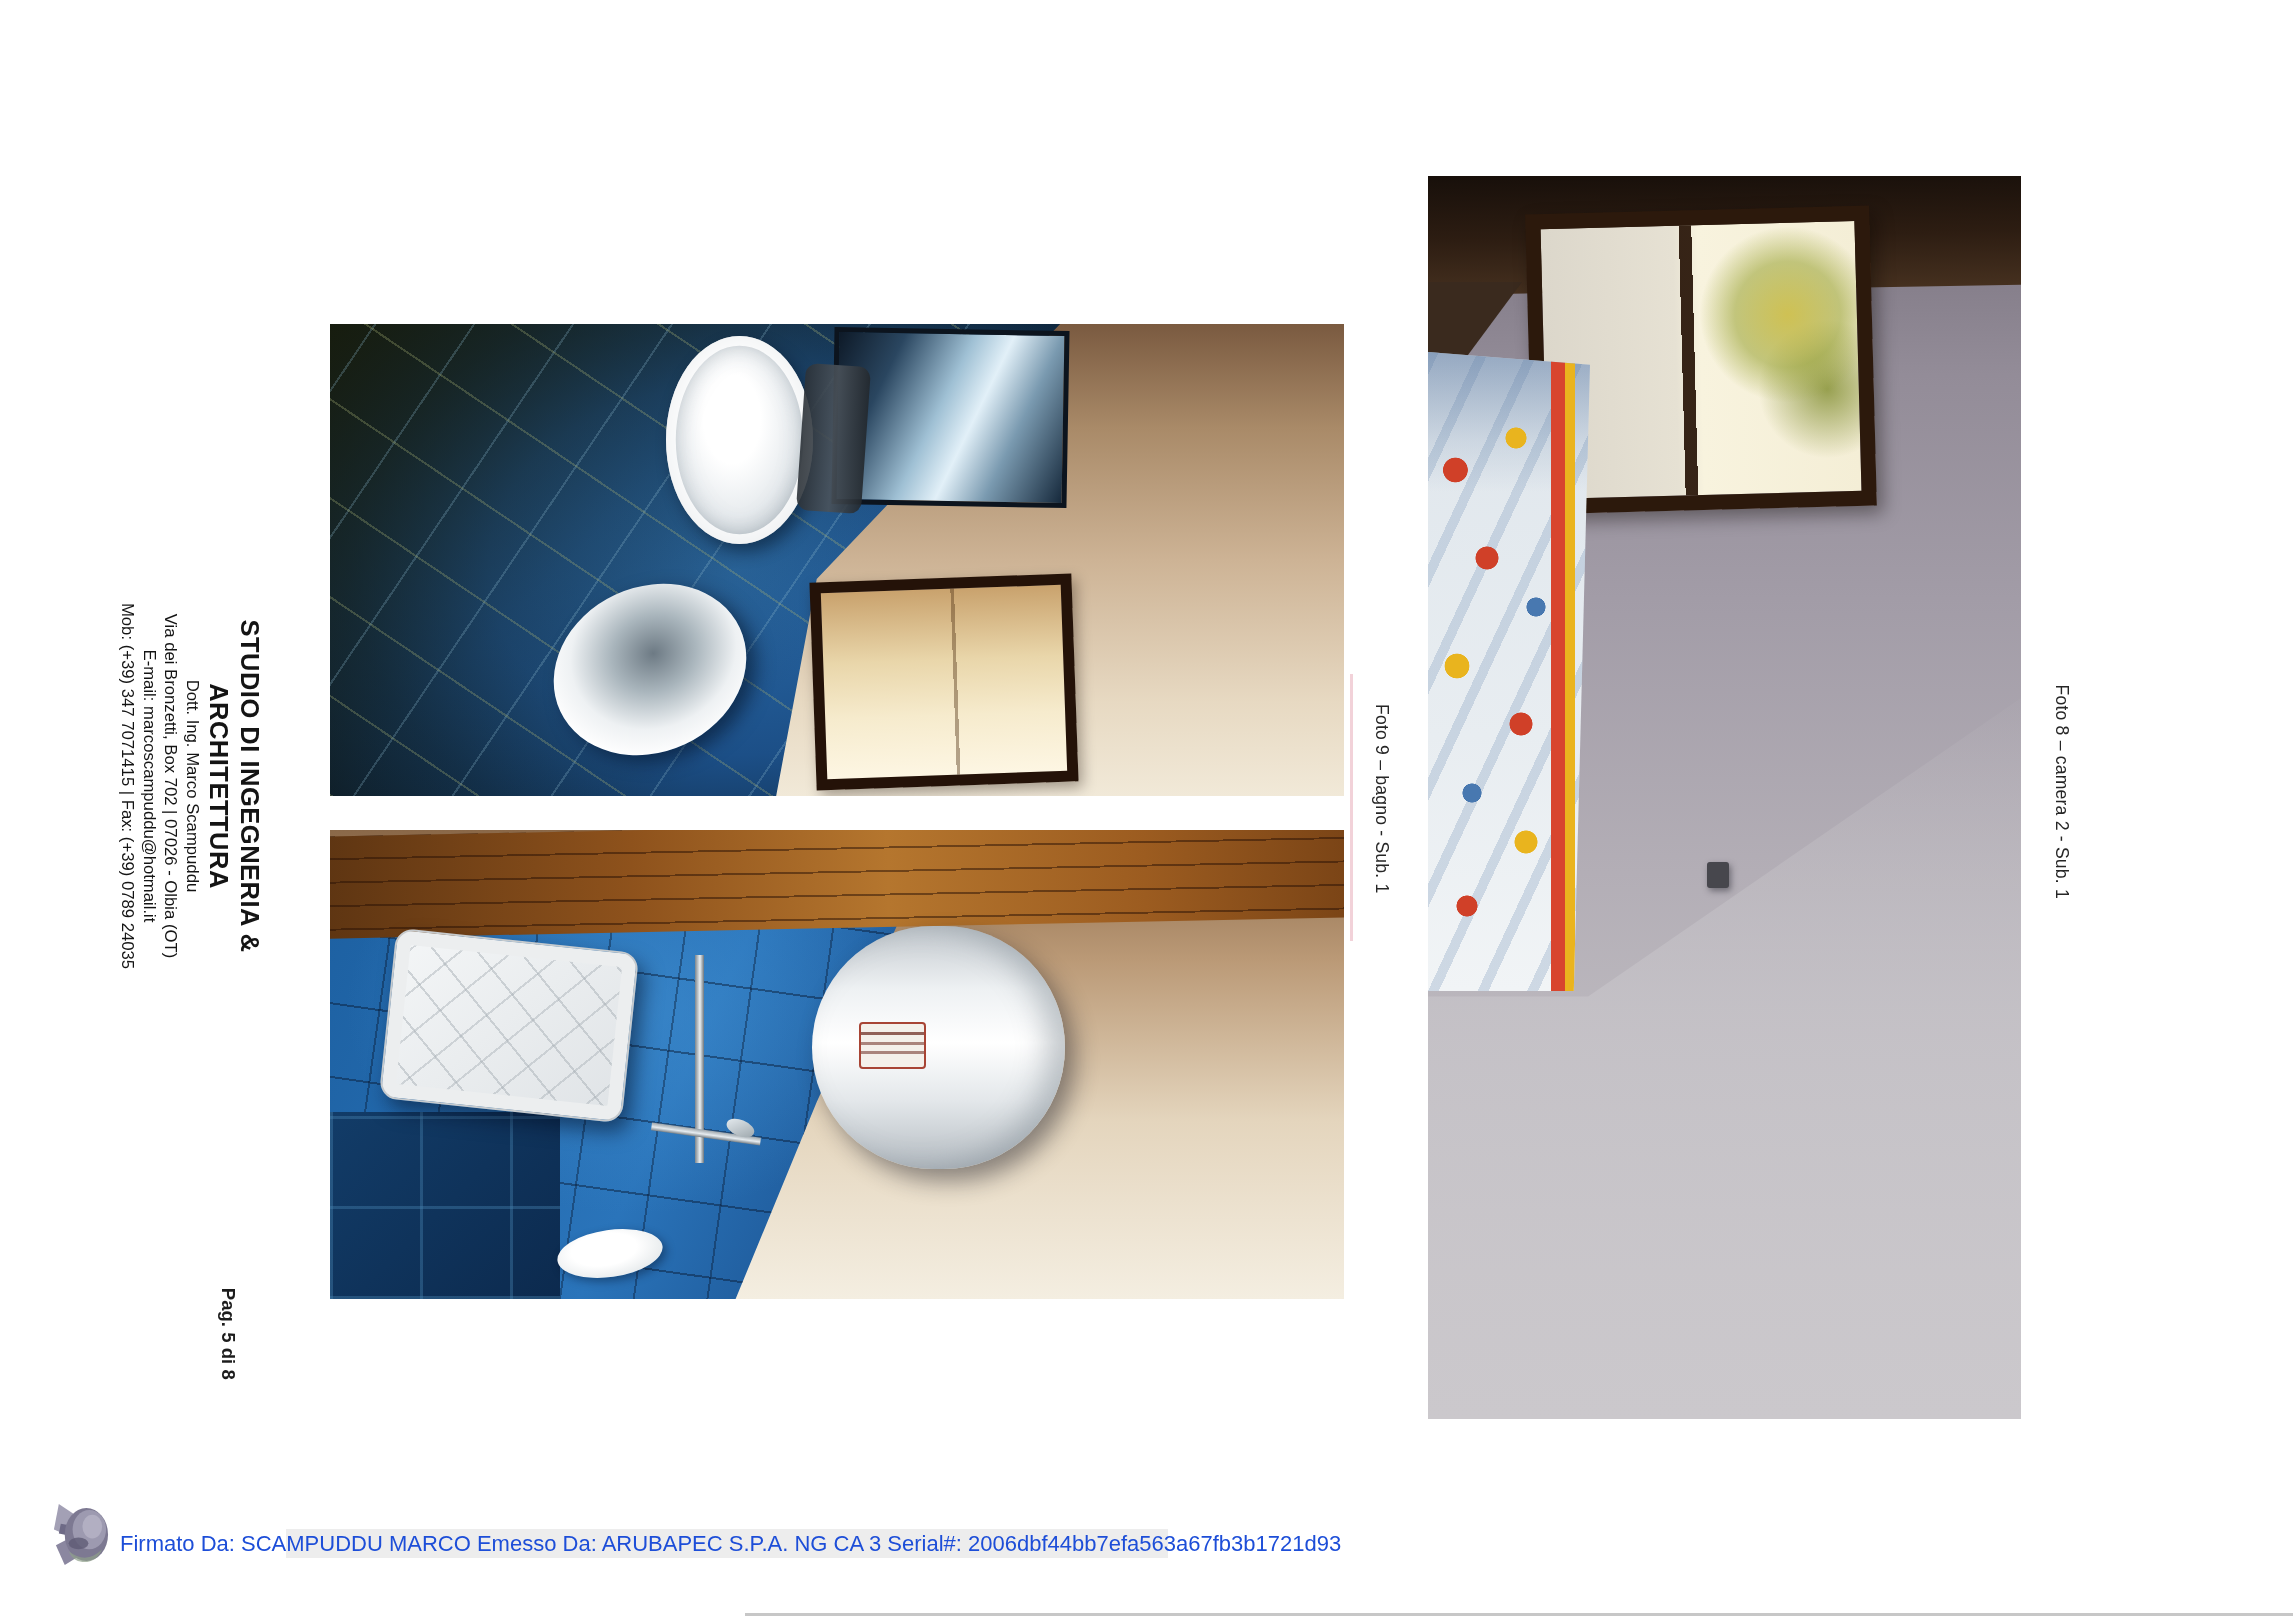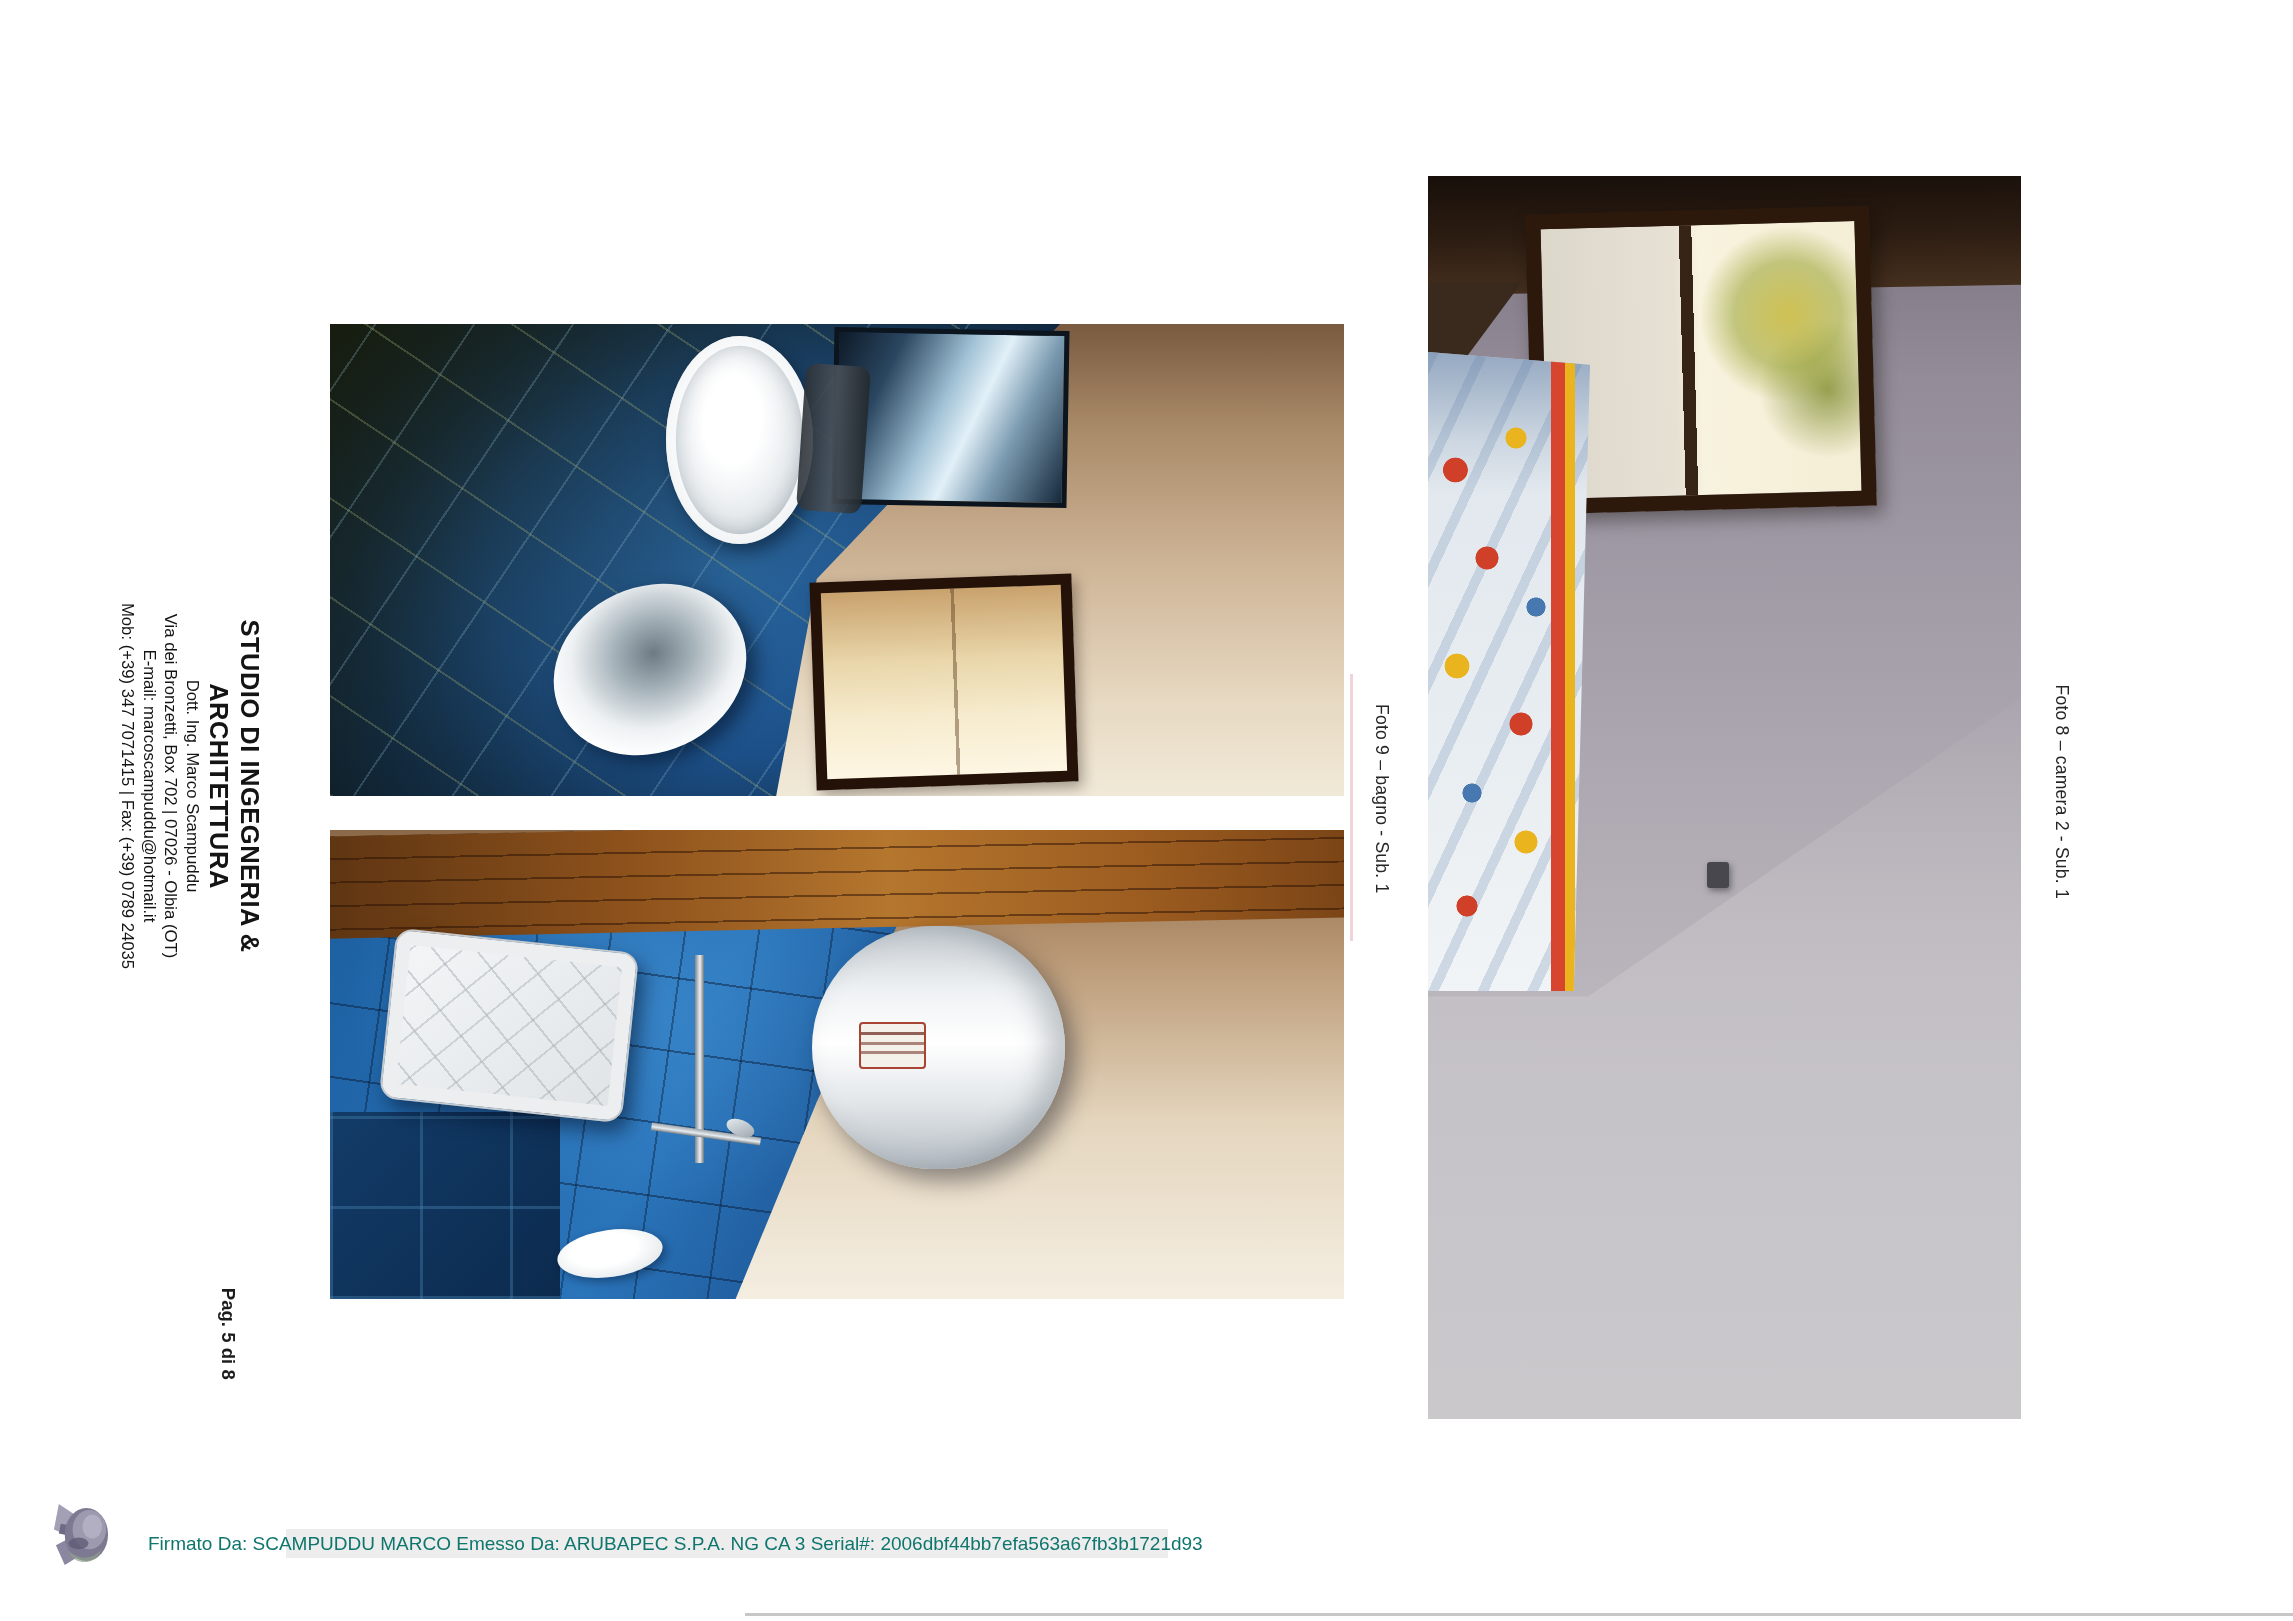--- a/index.html
+++ b/index.html
@@ -121,21 +121,21 @@
       repeating-linear-gradient(115deg,rgba(140,165,195,.35) 0 9.8px,transparent 9.8px 45px),
       linear-gradient(180deg,#dfe6ec 0%,#e8edf1 60%,#f1f4f6 100%);
     box-shadow:5.9px 5.9px 15.7px rgba(30,30,45,.35);}
   .pc-floor{left:0;top:0;width:100%;height:100%;
     clip-path:polygon(0 66%,27% 66%,100% 42%,100% 100%,0 100%);
     background:linear-gradient(180deg,rgba(182,179,185,.0) 40%,rgba(198,195,200,.85) 70%,#cbc8cc 100%);}
   .pc-socket{left:279px;top:686px;width:21.6px;height:25.5px;border-radius:2.9px;background:#47474d;
     box-shadow:2px 2.9px 5.9px rgba(40,40,50,.5);}
   
   .sig-shadowbox{left:286px;top:1529px;width:882px;height:29px;background:#ededed;}
-  .sig-text{left:120px;top:1531px;width:1176px;font-size:19px;line-height:25.5px;color:#0f766e;white-space:nowrap;margin-left:28px;}
+  .sig-text{left:120px;top:1531px;width:1176px;font-size:22px;line-height:25.5px;color:#1d4ed8;white-space:nowrap;}
   .seal{left:49px;top:1500px;width:61px;height:69px;}
   
   .artifact-pink{left:1350px;top:674px;width:2.9px;height:267px;background:#eec3cc;opacity:.75;}
   .artifact-bottomline{left:745px;top:1613px;width:1549px;height:2.9px;background:#b9b9b9;opacity:.8;}
 </style>
 </head>
 <body>
 
 <div class="abs letterhead">
   <div class="lh-title">STUDIO DI INGEGNERIA &amp; ARCHITETTURA</div>

